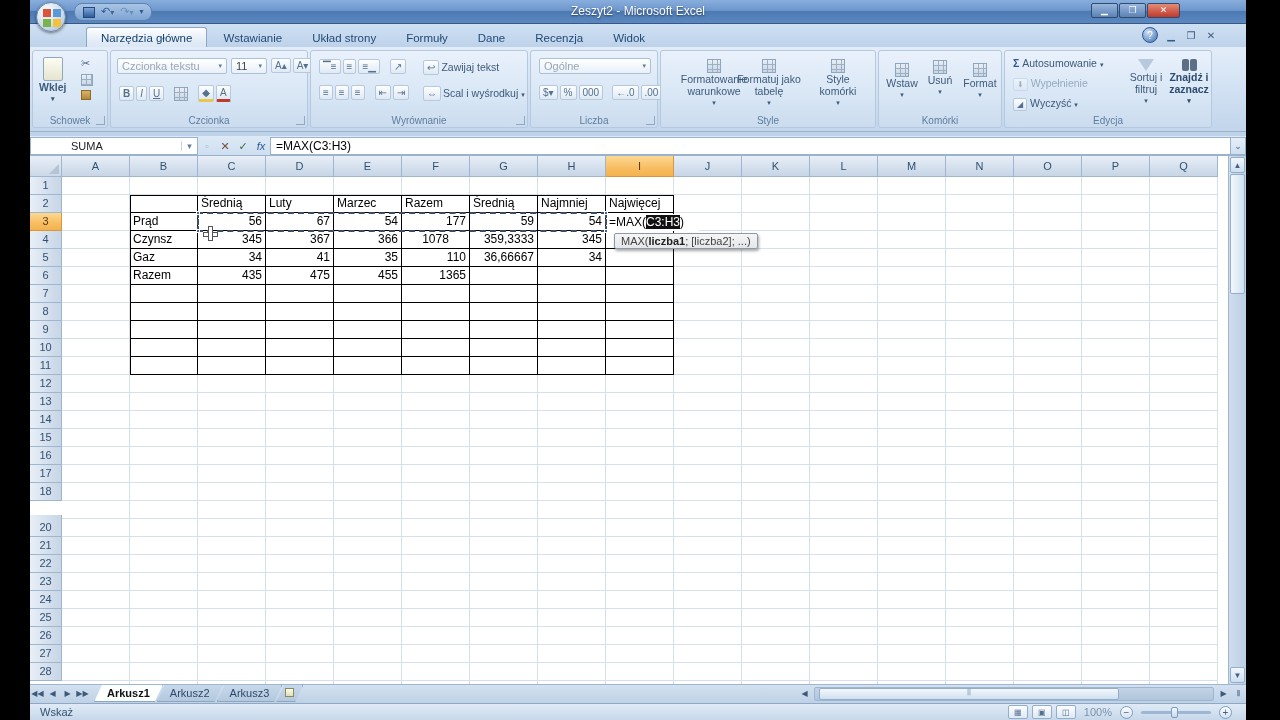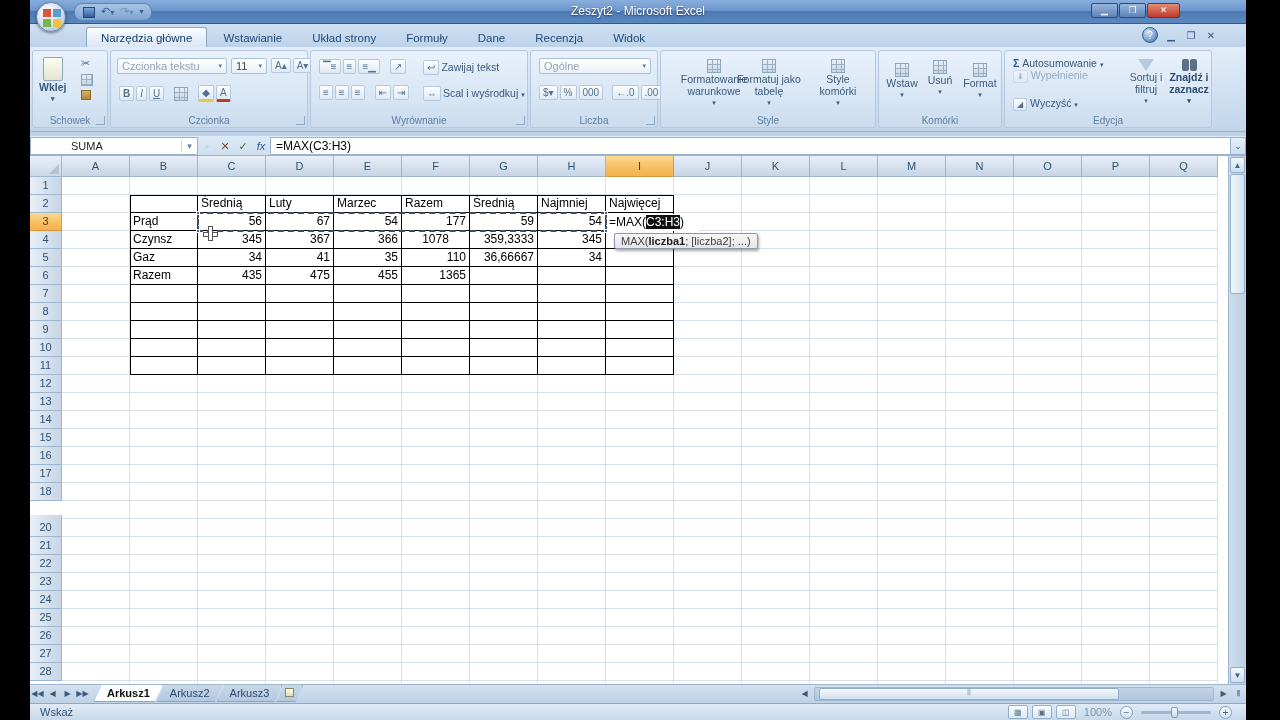--- a/index.html
+++ b/index.html
@@ -301,21 +301,21 @@
           <span style="font-size:7px;">▾</span>
       </div>
       <div class="glabel">Komórki</div>
     </div>
 
     <div class="group" style="left:974px;width:208px;">
       <div class="ribbon-label" style="position:absolute;left:8px;top:6px;">
         <span style="font-weight:bold;color:#2d5a94;">Σ</span>
         <span>Autosumowanie</span> <span style="font-size:7px;">▾</span>
       </div>
-      <div class="ribbon-label dis" style="position:absolute;left:8px;top:18px;">
+      <div class="ribbon-label dis" style="position:absolute;left:8px;top:26px;">
         <span class="ibox" style="font-size:8px;">⬇</span>
         <span>Wypełnienie</span>
       </div>
       <div class="ribbon-label" style="position:absolute;left:8px;top:46px;">
         <span class="ibox" style="font-size:8px;">◢</span>
         <span>Wyczyść</span> <span style="font-size:7px;">▾</span>
       </div>
       <div class="bigbtn" style="position:absolute;left:122px;top:8px;width:38px;">
         <span style="width:0;height:0;border-left:8px solid transparent;border-right:8px solid transparent;border-top:12px solid #b9c9dd;"></span>
         <span>Sortuj i filtruj</span>

